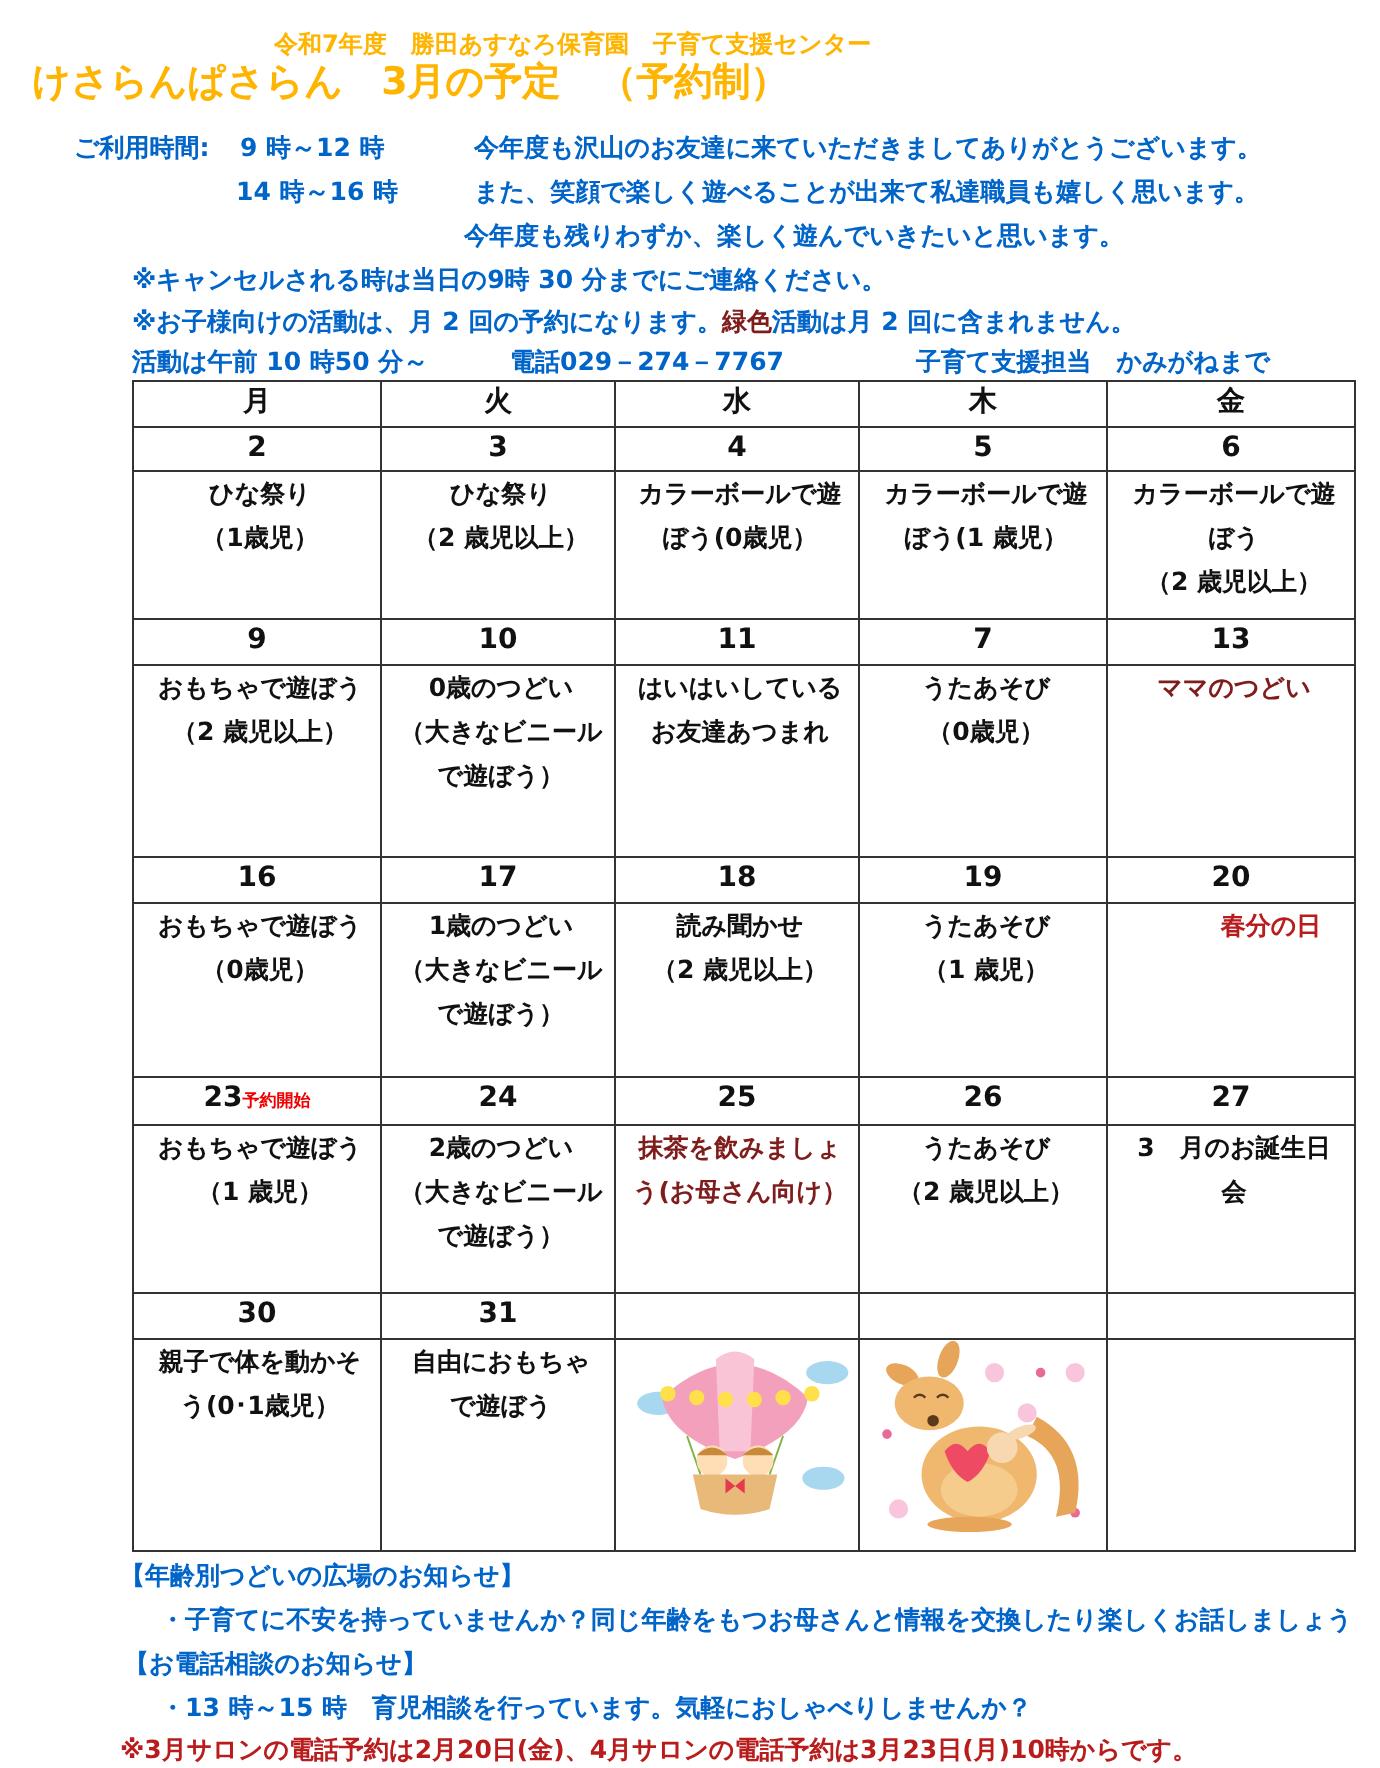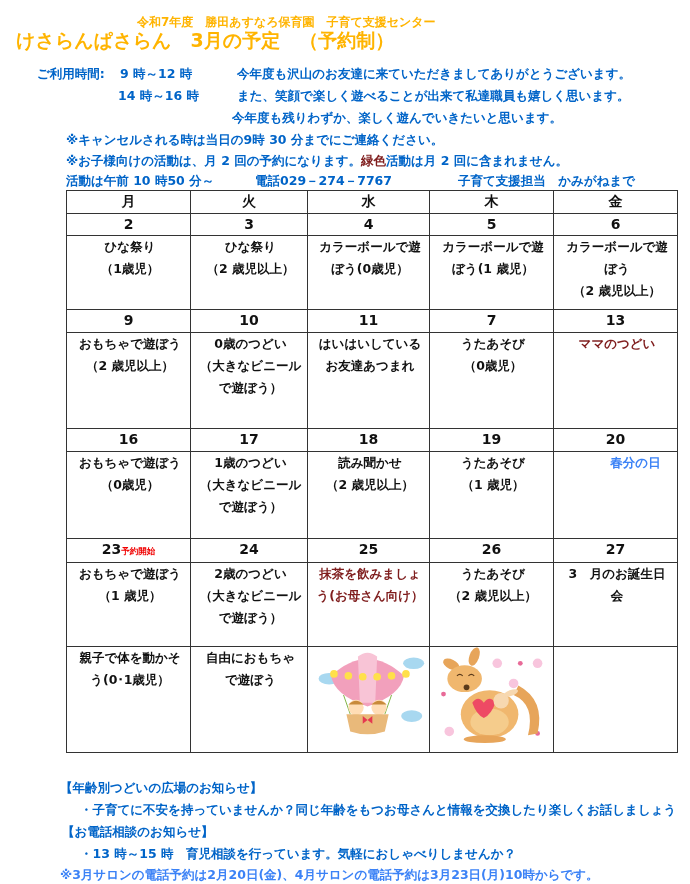--- a/index.html
+++ b/index.html
@@ -2,21 +2,21 @@
 <html><head>
 <meta charset="utf-8">
 <style>
   html, body { margin:0; padding:0; background:#ffffff; }
   body { width:690px; height:884px; position:relative; overflow:hidden;
          font-family:"DejaVu Sans", "Liberation Sans", sans-serif; font-weight:bold; }
   .abs { position:absolute; white-space:nowrap; }
   .org { color:#FFB400; }
   .blue { color:#0064C8; }
   .green { color:#7f1d1d; }
-  .red { color:#3b82f6; }
+  .red { color:#b91c1c; }
   .sub { font-size:12px; }
   .title { font-size:19px; }
   .info { font-size:12.5px; }
   table.cal { position:absolute; left:66px; top:190px; border-collapse:collapse; table-layout:fixed; }
   table.cal td { border:1px solid #333; padding:0 0 0 3px; vertical-align:top; font-size:12.5px; color:#111; line-height:22px; }
   table.cal td.hd, table.cal td.dt { text-align:center; padding:0; font-size:14px; line-height:21px; }
   .line { display:block; white-space:nowrap;text-align:center; }
   .yoyaku { font-size:8.5px; color:#F00000; }
   .img { position:relative; width:100%; height:96px; }
 </style>
@@ -170,20 +170,27 @@
     <td>
           <span class="line">うたあそび</span>
           <span class="line">（2 歳児以上）</span>
         </td>
     <td>
           <span class="line">3　月のお誕生日</span>
           <span class="line">会</span>
         </td>
   </tr>
 
+  <tr style="height:23px">
+    <td class="dt">30</td>
+    <td class="dt">31</td>
+    <td class="dt"></td>
+    <td class="dt"></td>
+    <td class="dt"></td>
+  </tr>
   <tr style="height:106px">
     <td>
           <span class="line">親子で体を動かそ</span>
           <span class="line">う(0･1歳児）</span>
         </td>
     <td>
           <span class="line">自由におもちゃ</span>
           <span class="line">で遊ぼう</span>
         </td>
     <td style="padding:0">

